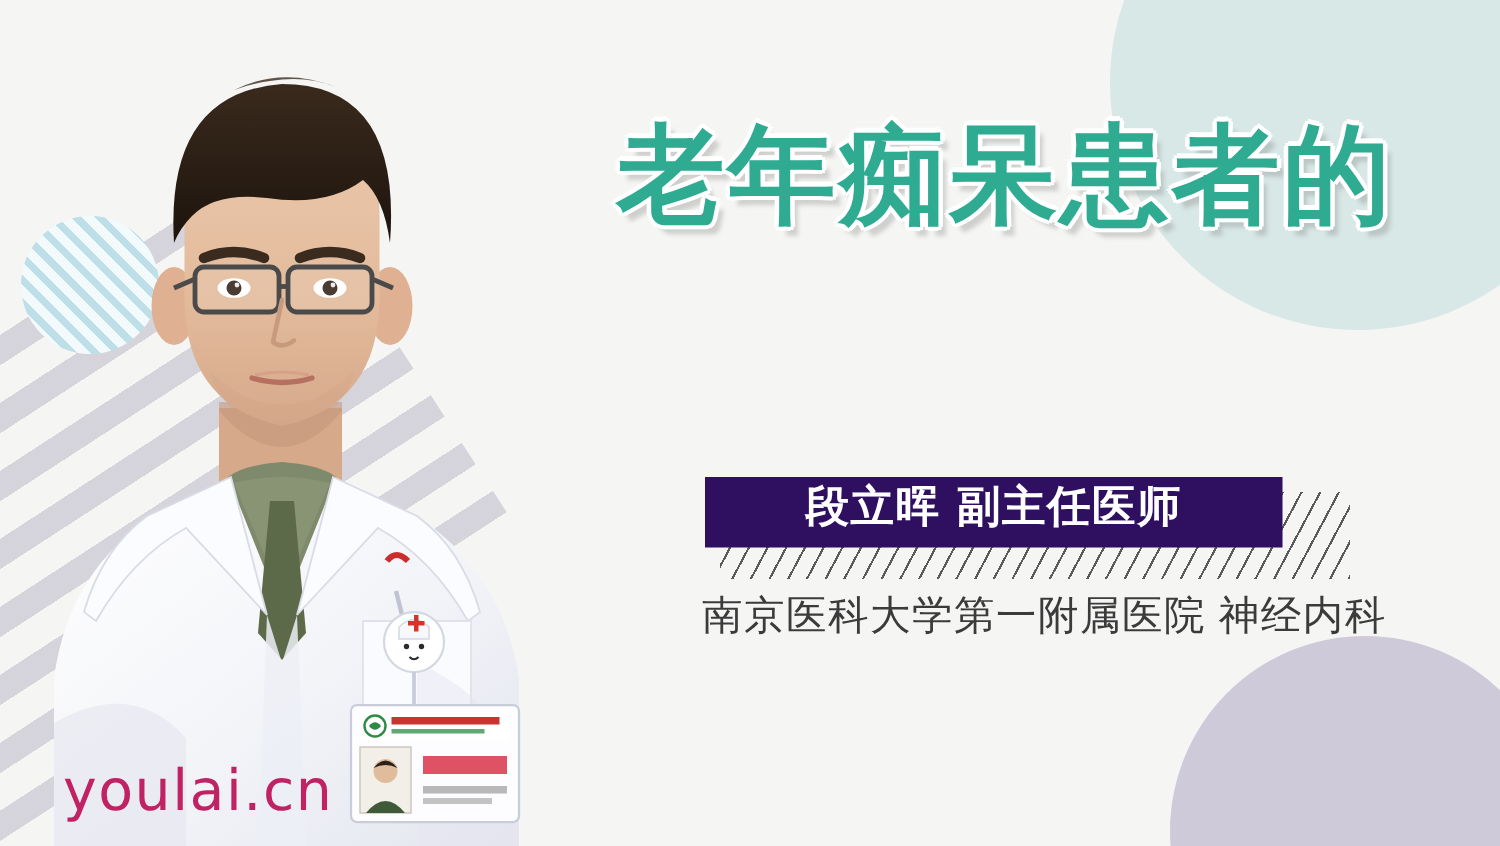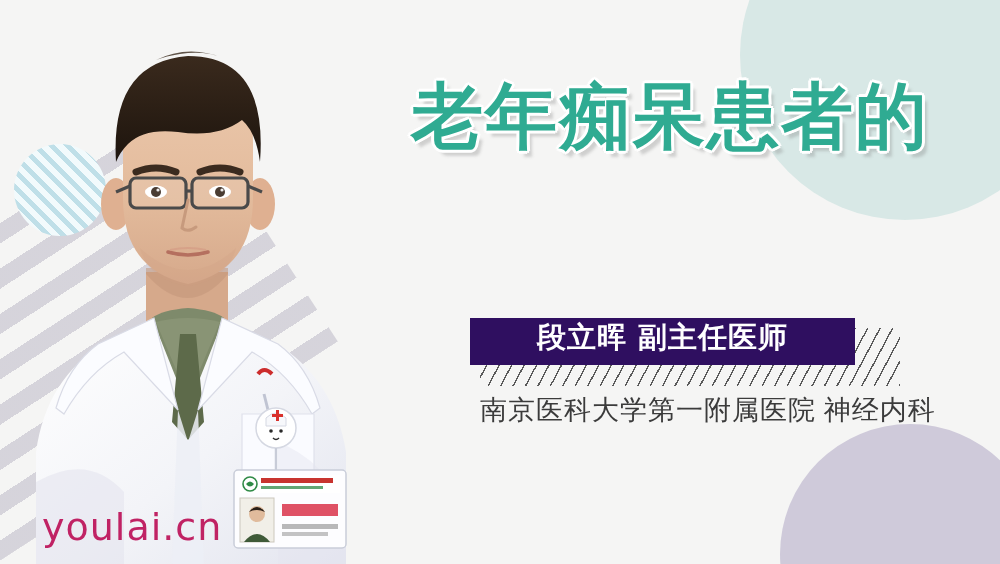--- a/index.html
+++ b/index.html
@@ -102,26 +102,25 @@
     font-weight:bold;
     font-size:29px;
     letter-spacing:1px;
     color:#ffffff;
     white-space:nowrap;
   }
 
   #hospital-line {
     position:absolute; left:108px; top:392px;
     width:520px;
-    font-family:Liberation Serif, serif;
+    font-family:Liberation Sans, sans-serif;
     font-size:27px;
     letter-spacing:1px;
     color:#3b3b3b;
     white-space:nowrap;
-    margin-left:12px;
   }
 
   
   #watermark {
     position:absolute; left:42px; top:505px;
     font-family:"DejaVu Sans","Liberation Sans",sans-serif;
     font-size:38px;
     letter-spacing:1px;
     color:#be185d;
     opacity:.95;

